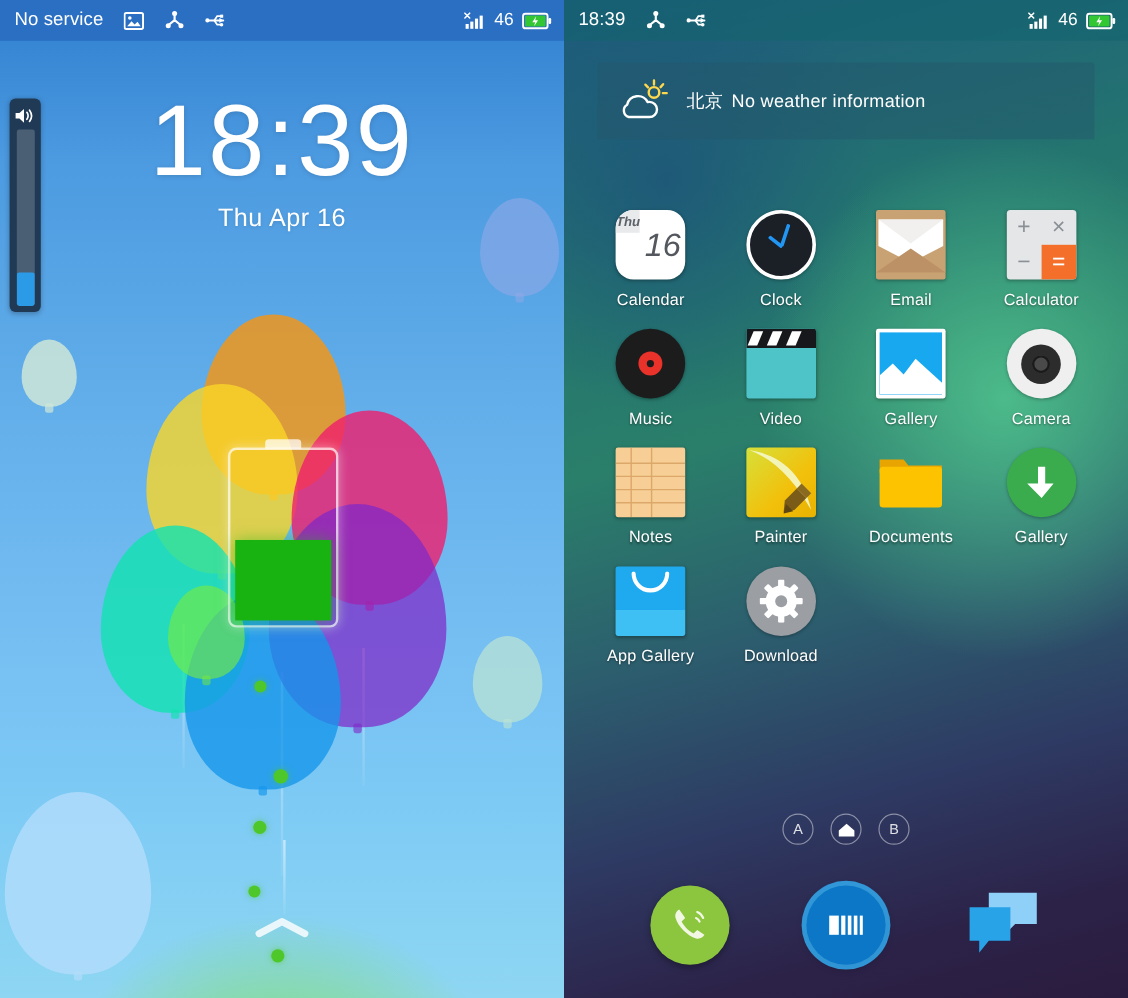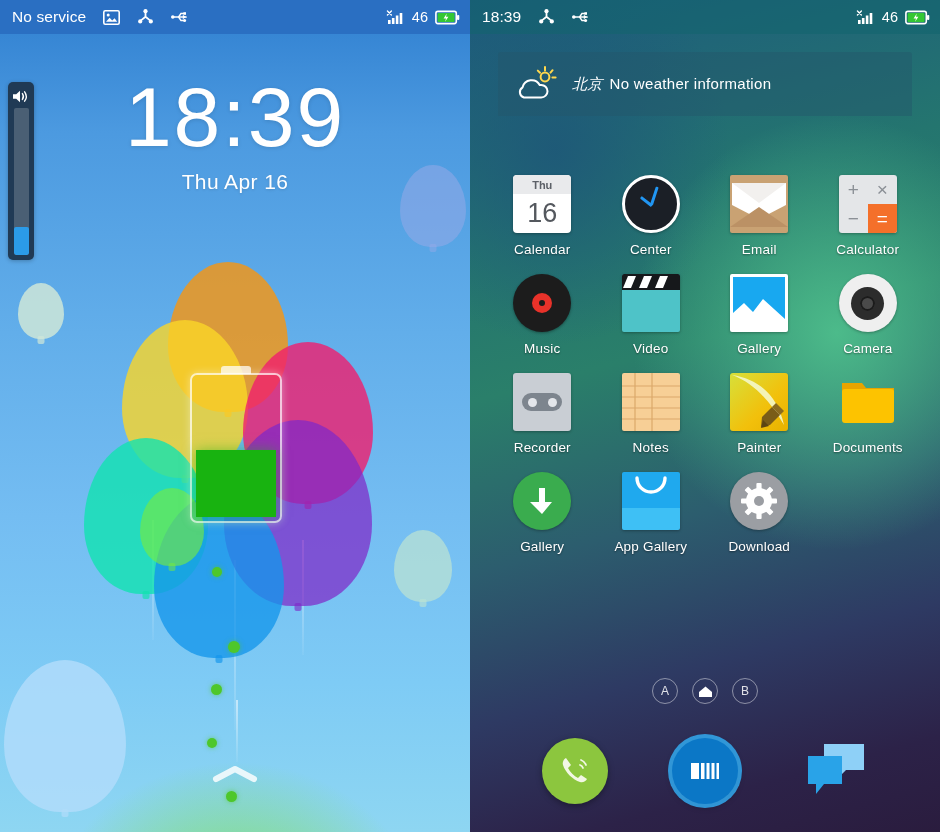--- a/index.html
+++ b/index.html
@@ -106,21 +106,21 @@
   .home .statusbar { background:rgba(18,100,110,.55); }
 
   
   .widget { position:absolute; top:52px; left:28px; right:28px; }
   .weather {
     height:64px; display:flex; align-items:center; gap:12px; padding:0 16px;
     background:rgba(36,86,106,.45);
     border-radius:3px 3px 0 0;
   }
   .weather-text { color:#fff; font-size:15px; letter-spacing:.3px; }
-  .weather-city { margin-right:7px;font-style:italic; }
+  .weather-city { margin-right:7px; }
   .searchbar {
     height:42px; display:flex; align-items:center; padding:0 16px;
     background:rgba(214,230,232,.42); border-radius:0 0 3px 3px;
   }
   .search-engine { margin-left:auto; color:#e8f2f3; font-size:15px; }
 
   
   .grid {
     position:absolute; top:175px; left:18px; right:18px;
     display:grid; grid-template-columns:repeat(4,1fr); row-gap:17px;
@@ -146,22 +146,22 @@
 
   
   .dock {
     position:absolute; bottom:28px; left:0; right:0;
     display:flex; justify-content:space-around; align-items:center;
     padding:0 40px;
   }
   .dock-ico { width:66px; height:66px; position:relative; }
 
   
-  .cal-ico { background:#fff; border-radius:4px; overflow:hidden;
-             box-shadow:0 1px 3px rgba(0,0,0,.3); display:flex; flex-direction:column; }
+  .cal-ico { background:#fff; border-radius:15px; overflow:hidden;
+             box-shadow:0 1px 3px rgba(0,0,0,.3); display:flex; flex-direction:row;font-style:italic; }
   .cal-top { height:19px; background:#e9eaec; color:#5d6168; font-size:11px;
              font-weight:bold; display:flex; align-items:center; justify-content:center; }
   .cal-day { flex:1; display:flex; align-items:center; justify-content:center;
              color:#54585e; font-size:27px; }
 
   .clock-ico { border-radius:50%; background:#1b1f26; border:3.5px solid #fff;
                box-shadow:0 1px 3px rgba(0,0,0,.3); }
   .hand { position:absolute; background:#2196f3; border-radius:1px; transform-origin:bottom center; }
 
   .mail-ico { background:#c9a273; border-radius:2px; overflow:hidden;
@@ -410,21 +410,21 @@
           <div class="cal-day">16</div>
         </div>
         <div class="app-label">Calendar</div>
       </div>
 
       <div class="app">
         <div class="app-ico clock-ico">
           <div class="hand" style="left:49%;top:16%;width:3px;height:36%;transform:rotate(18deg);"></div>
           <div class="hand" style="left:49%;top:26%;width:3px;height:26%;transform:rotate(-52deg);"></div>
         </div>
-        <div class="app-label">Center</div>
+        <div class="app-label">Clock</div>
       </div>
 
       <div class="app">
         <div class="app-ico mail-ico">
           <svg width="58" height="58" viewBox="0 0 58 58" style="position:absolute;left:0;top:0">
             <rect x="0" y="6" width="58" height="46" fill="#c9a273"></rect>
             <path d="M2 8h54v22L29 44 2 30z" fill="#ffffff"></path>
             <path d="M2 8l27 20L56 8z" fill="#f2f0ee"></path>
             <path d="M0 52l29-20 29 20z" fill="#bb9165"></path>
           </svg>
@@ -471,26 +471,20 @@
         <div class="app-label">Gallery</div>
       </div>
 
       <div class="app">
         <div class="app-ico camera-ico">
           <div class="camera-lens"></div>
         </div>
         <div class="app-label">Camera</div>
       </div>
 
-      <div class="app">
-        <div class="app-ico rec-ico">
-          <div class="rec-body"></div>
-        </div>
-        <div class="app-label">Recorder</div>
-      </div>
 
       <div class="app">
         <div class="app-ico notes-ico">
           <svg width="58" height="58" viewBox="0 0 58 58" style="position:absolute;left:0;top:0">
             <g stroke="#dba86a" stroke-width="1.2">
               <path d="M0 13h58M0 24h58M0 35h58M0 46h58"></path>
               <path d="M13 0v58M30 0v58"></path>
             </g>
           </svg>
         </div>

